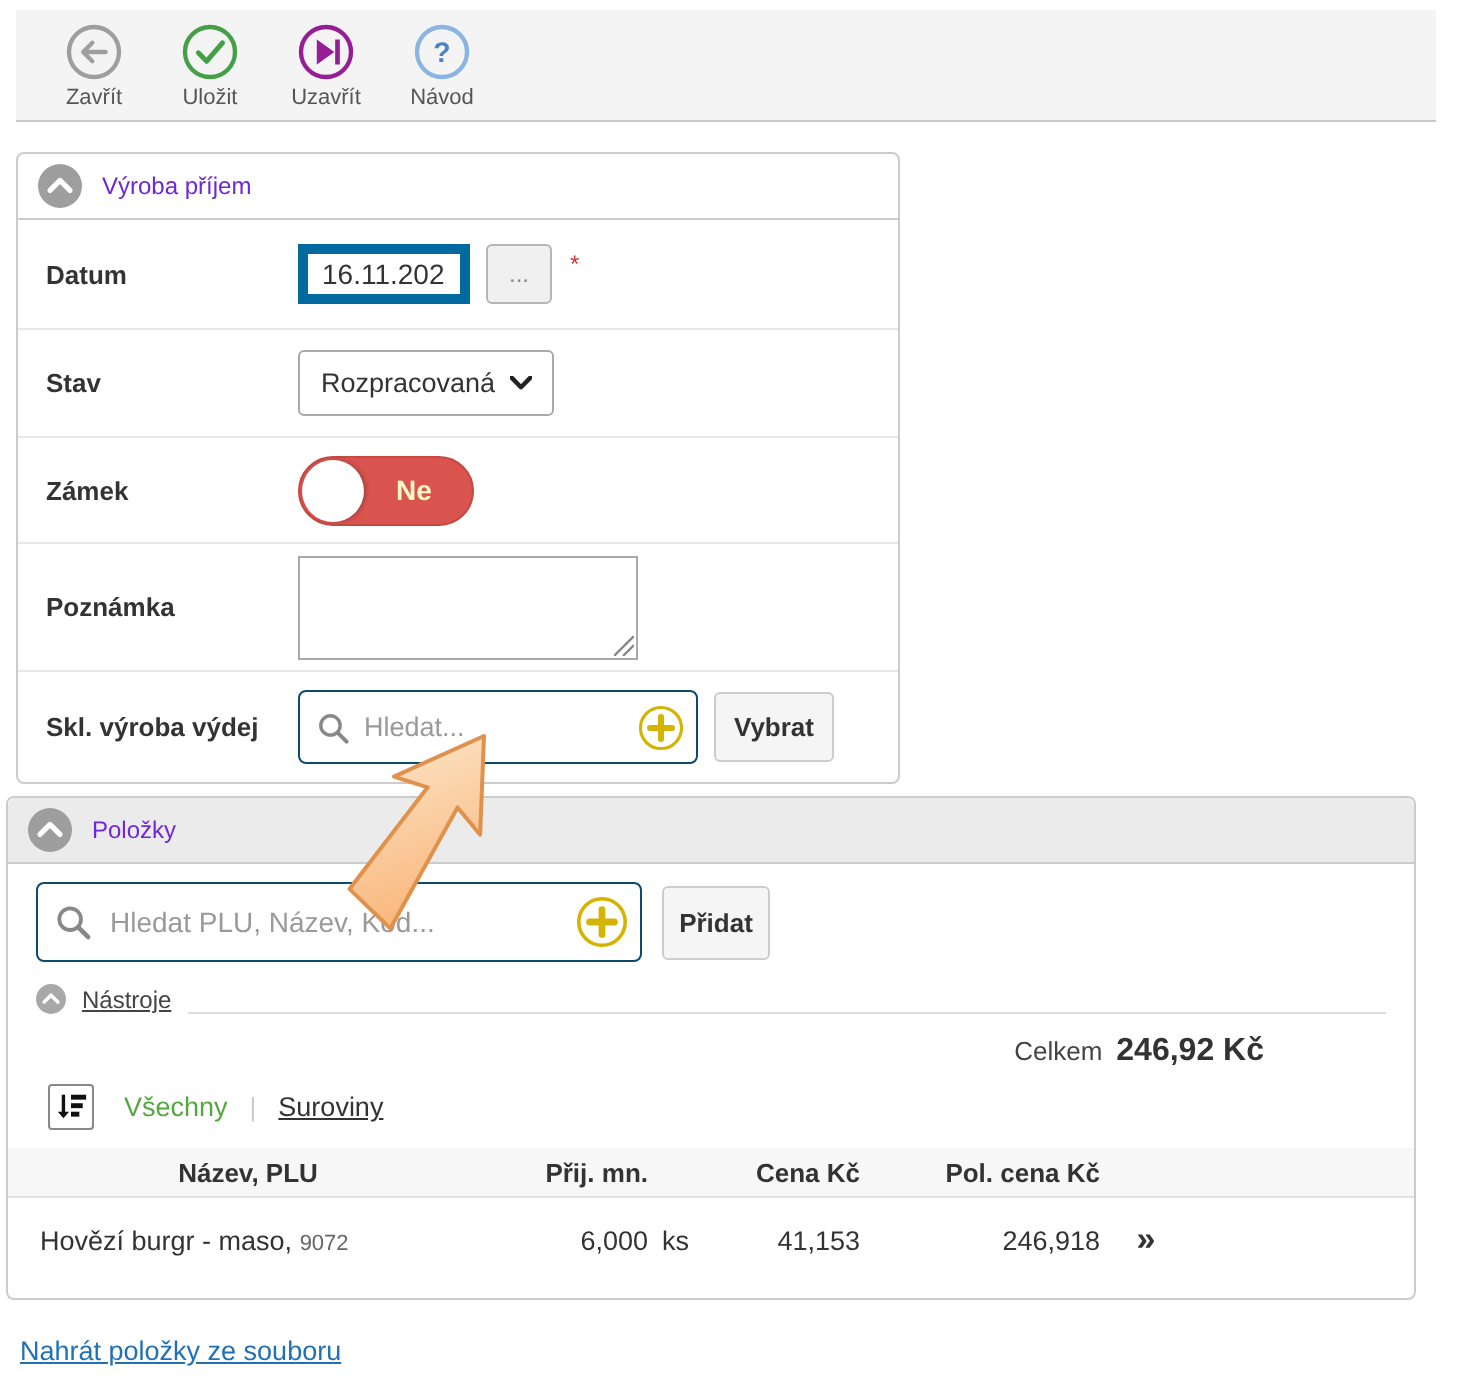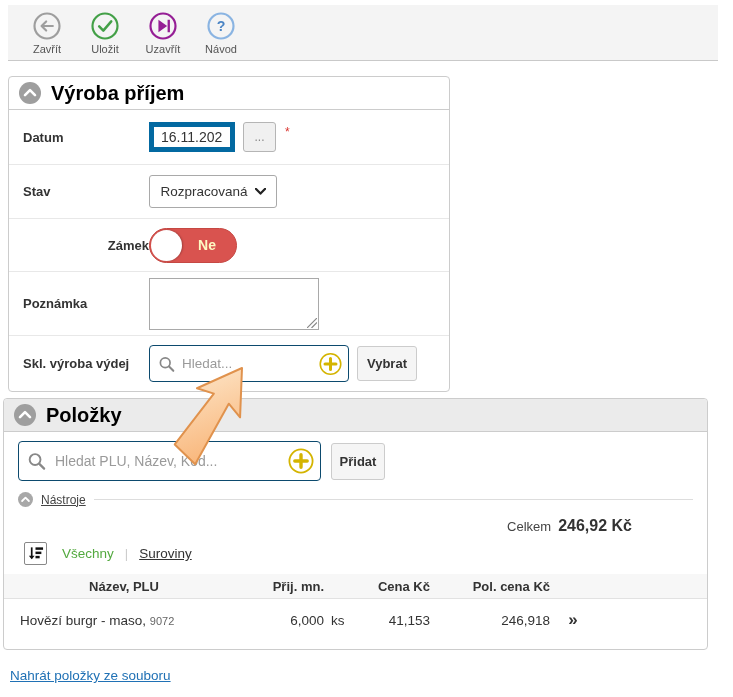--- a/index.html
+++ b/index.html
@@ -15,29 +15,29 @@
     gap:2px; cursor:pointer; }
   .tb-icon { width:30px; height:30px; display:block; }
   .tb-label { font-size:11px; color:#555; }
 
   
   .panel { position:absolute; background:#fff; border:1px solid #ccc; border-radius:4px; }
   .panel-form { left:8px; top:76px; width:442px; }
   .panel-items { left:3px; top:398px; width:705px; padding-bottom:8px; }
   .panel-header { display:flex; align-items:center; gap:10px; height:33px;
     padding:0 10px; border-bottom:1px solid #ccc; border-radius:4px 4px 0 0; }
-  .panel-header .ph-title { font-size:20px; font-weight:bold; color:#000000; }
+  .panel-header .ph-title { font-size:12px; font-weight:normal; color:#6d28d9; }
   .panel-items .panel-header { background:#ebebeb; }
   .collapse-icon { width:22px; height:22px; display:block; }
 
   
   .frow { display:flex; align-items:center; padding:0 14px; }
   .frow + .frow { border-top:1px solid #e8e8e8; }
   .frow > label, .frow > .flabel { width:126px; font-weight:bold; font-size:13px; flex:none; }
-  .r-datum { height:54px; } .r-stav { height:54px; } .r-zamek { height:53px;text-align:right; }
+  .r-datum { height:54px; } .r-stav { height:54px; } .r-zamek { height:53px; }
   .r-poznamka { height:64px; } .r-skl { height:56px; }
 
   .date-input { width:86px; height:30px; border:5px solid #0369a1; padding:0 7px;
     font:14px "Liberation Sans",sans-serif; color:#333; }
   .dots-btn { width:33px; height:30px; margin-left:8px; background:#f0f0f0;
     border:1px solid #b5b5b5; border-radius:3px; color:#888; font-size:12px; cursor:pointer; }
   .req { color:#d9342f; font-size:12px; margin-left:9px; position:relative; top:-5px; }
 
   .select-box { width:128px; height:33px; border:1px solid #a9a9a9; border-radius:3px;
     display:flex; align-items:center; justify-content:center; gap:7px;
@@ -67,21 +67,21 @@
   .gray-btn { background:#f5f5f5; border:1px solid #ccc; border-radius:3px;
     color:#333; font:bold 13px "Liberation Sans",sans-serif; cursor:pointer; }
   .vybrat-btn { width:60px; height:35px; margin-left:8px; }
 
   
   .items-search-row { display:flex; align-items:center; padding:9px 14px 8px; }
   .items-search { width:303px; height:40px; }
   .items-search input { font-size:14px; padding-left:36px; }
   .pridat-btn { width:54px; height:37px; margin-left:10px; }
 
-  .tools-row { display:flex; align-items:center; padding:3px 14px 4px; }
+  .tools-row { display:flex; align-items:flex-end; padding:3px 14px 4px; }
   .tools-link { font-size:12px; color:#444; text-decoration:underline; margin-left:8px; cursor:pointer; }
   .tools-divider { flex:1; border-top:1px solid #ddd; margin-left:8px; }
 
   .total-row { text-align:right; padding:6px 75px 2px 0; }
   .total-label { font-size:13px; color:#444; margin-right:7px; }
   .total-value { font-size:16px; font-weight:bold; color:#333; }
 
   .filter-row { display:flex; align-items:center; padding:5px 14px 9px 20px; }
   .sort-btn { width:23px; height:23px; background:#fff; border:1px solid #888;
     border-radius:2px; display:flex; align-items:center; justify-content:center; cursor:pointer; }

